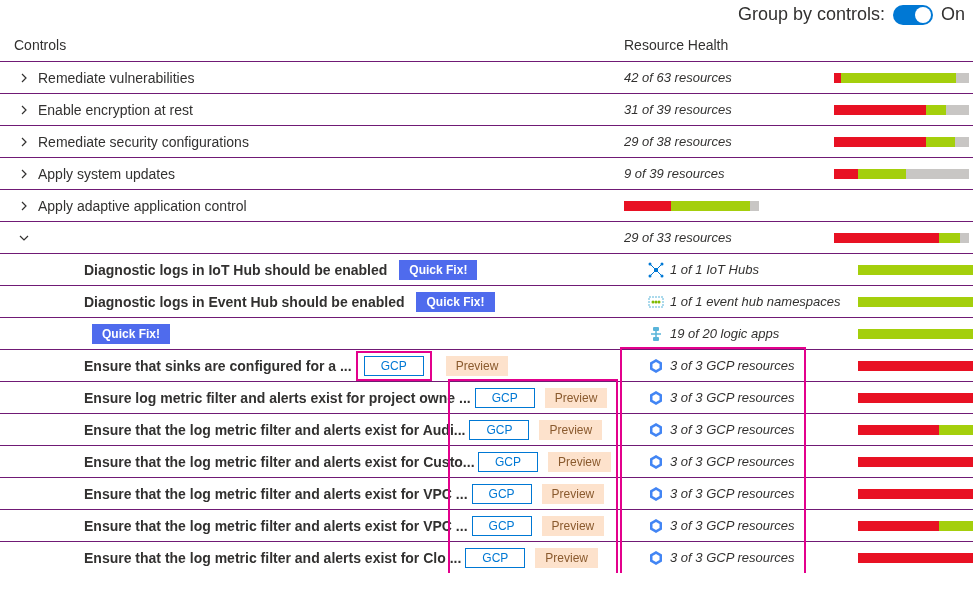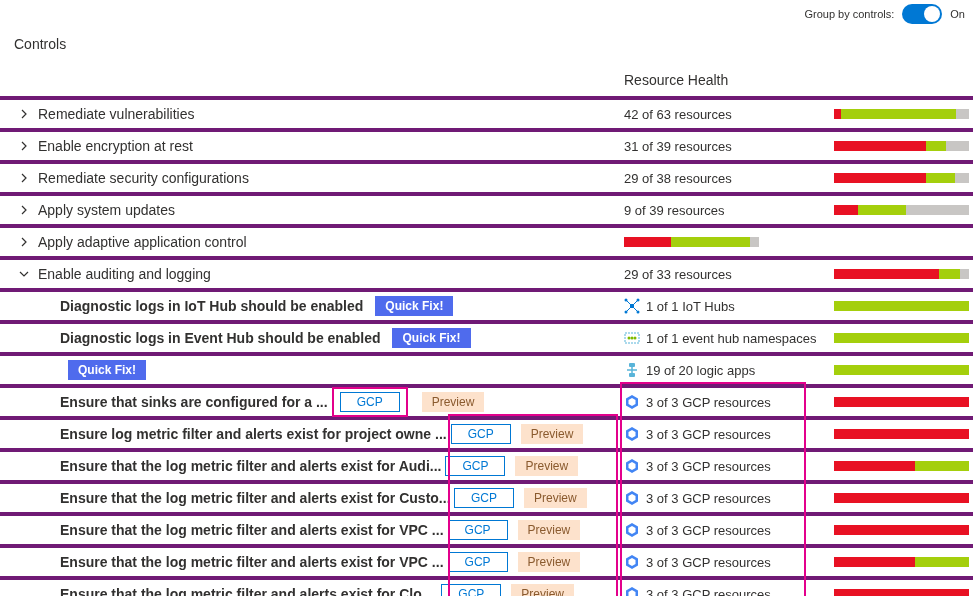--- a/index.html
+++ b/index.html
@@ -2,39 +2,39 @@
 <html><head>
 <meta charset="utf-8">
 <style>
   * { box-sizing: border-box; margin: 0; padding: 0; }
   body { font-family: "Segoe UI", Arial, sans-serif; font-size: 13px; color: #323130; background: #fff; width: 973px; }
   .top-bar { display: flex; align-items: center; padding: 4px 8px 6px 8px; }
   .search-box { display: flex; align-items: center; border: 1px solid #8a8886; width: 430px; height: 26px; padding: 0 6px; }
   .search-box svg { width: 14px; height: 14px; margin-right: 6px; stroke:#0078d4; fill:none; }
   .search-box input { border: none; outline: none; font-size: 13px; font-style: italic; color: #605e5c; width: 100%; background: transparent; }
   .spacer { flex: 1; }
-  .groupby { display: flex; align-items: center; gap: 8px; font-size: 11px; }
+  .groupby { display: flex; align-items: center; gap: 8px; font-size: 18px; }
   .toggle { width: 40px; height: 20px; border-radius: 10px; background: #0078d4; position: relative; }
   .toggle::after { content: ""; position: absolute; right: 2px; top: 2px; width: 16px; height: 16px; background: #fff; border-radius: 50%; }
   .header-row { display: flex; padding: 6px 14px 8px 14px; font-size: 14px; }
   .col-controls { flex: 0 0 610px; }
   .col-unhealthy { flex: 0 0 210px; }
-  .col-health { flex: 1; text-align: left; margin-top: 36px; }
-  .row { display: flex; align-items: center; height: 32px; border-top: 4px solid #701a75; padding: 0 0 0 14px; }
+  .col-health { flex: 1; text-align: left; }
+  .row { display: flex; align-items: center; height: 32px; border-top: 1px solid #701a75; padding: 0 0 0 14px; }
   .chev { width: 20px; display: inline-flex; justify-content: center; color:#323130; }
   .chev svg { width: 10px; height: 10px; }
   .control-label { font-size: 14px; }
   .col-a { display: flex; align-items: center; flex: 0 0 610px; gap: 4px; overflow: hidden; }
-  .col-b { flex: 0 0 210px; display: flex; align-items: center; gap: 6px; }
+  .col-b { flex: 0 0 210px; display: flex; align-items: center; gap: 6px; font-style: italic; }
   .col-c { flex: 1; display: flex; align-items: center; padding-right: 4px; }
   .bar { display: flex; width: 135px; height: 10px; overflow: hidden; }
   .seg-red { background: #e81123; height: 100%; }
   .seg-green { background: #a4cf0c; height: 100%; }
   .seg-gray { background: #c8c6c4; height: 100%; }
-  .child-row { padding-left: 60px; }
+  .child-row { padding-left: 84px; }
   .child-label { font-weight: 600; font-size: 14px; white-space: nowrap; overflow: hidden; text-overflow: clip; }
   .quickfix { background: #4f6bed; color: #fff; font-size: 12px; font-weight:600; padding: 3px 10px; margin-left: 8px; }
   .gcp-badge { border: 1px solid #0078d4; color: #0078d4; background:#fff; font-size: 12px; padding: 2px 16px; font-weight:400; }
   .preview-badge { background: #fde2cc; color: #8a5a2e; font-size: 12px; padding: 3px 10px; }
   .res-icon { width: 16px; height: 16px; display: inline-flex; align-items:center; justify-content:center; }
   .res-icon svg { width:16px; height:16px; }
   .gcp-hex { width:16px; height:16px; }
   .child-col-a { display:flex; align-items:center; flex: 0 0 564px; gap:4px; }
   .highlight-red { border: 2px solid #e3008c; }
   .pos-rel { position: relative; }
@@ -156,21 +156,20 @@
         </div>
       </div>
   </div>
     <div class="row">
     <div class="col-a">
         <span class="chev">
           <svg viewBox="0 0 10 10">
             <polyline points="1,3 5,7 9,3" fill="none" stroke="#323130" stroke-width="1.2"></polyline>
           </svg>
         </span>
-        <span class="control-label">Enable auditing and logging</span>
       </div>
     <div class="col-b">
         <span>29 of 33 resources</span>
       </div>
     <div class="col-c">
         <div class="bar">
           <div class="seg-red" style="width:78%"></div>
           <div class="seg-green" style="width:15%"></div>
           <div class="seg-gray" style="width:7%"></div>
         </div>

